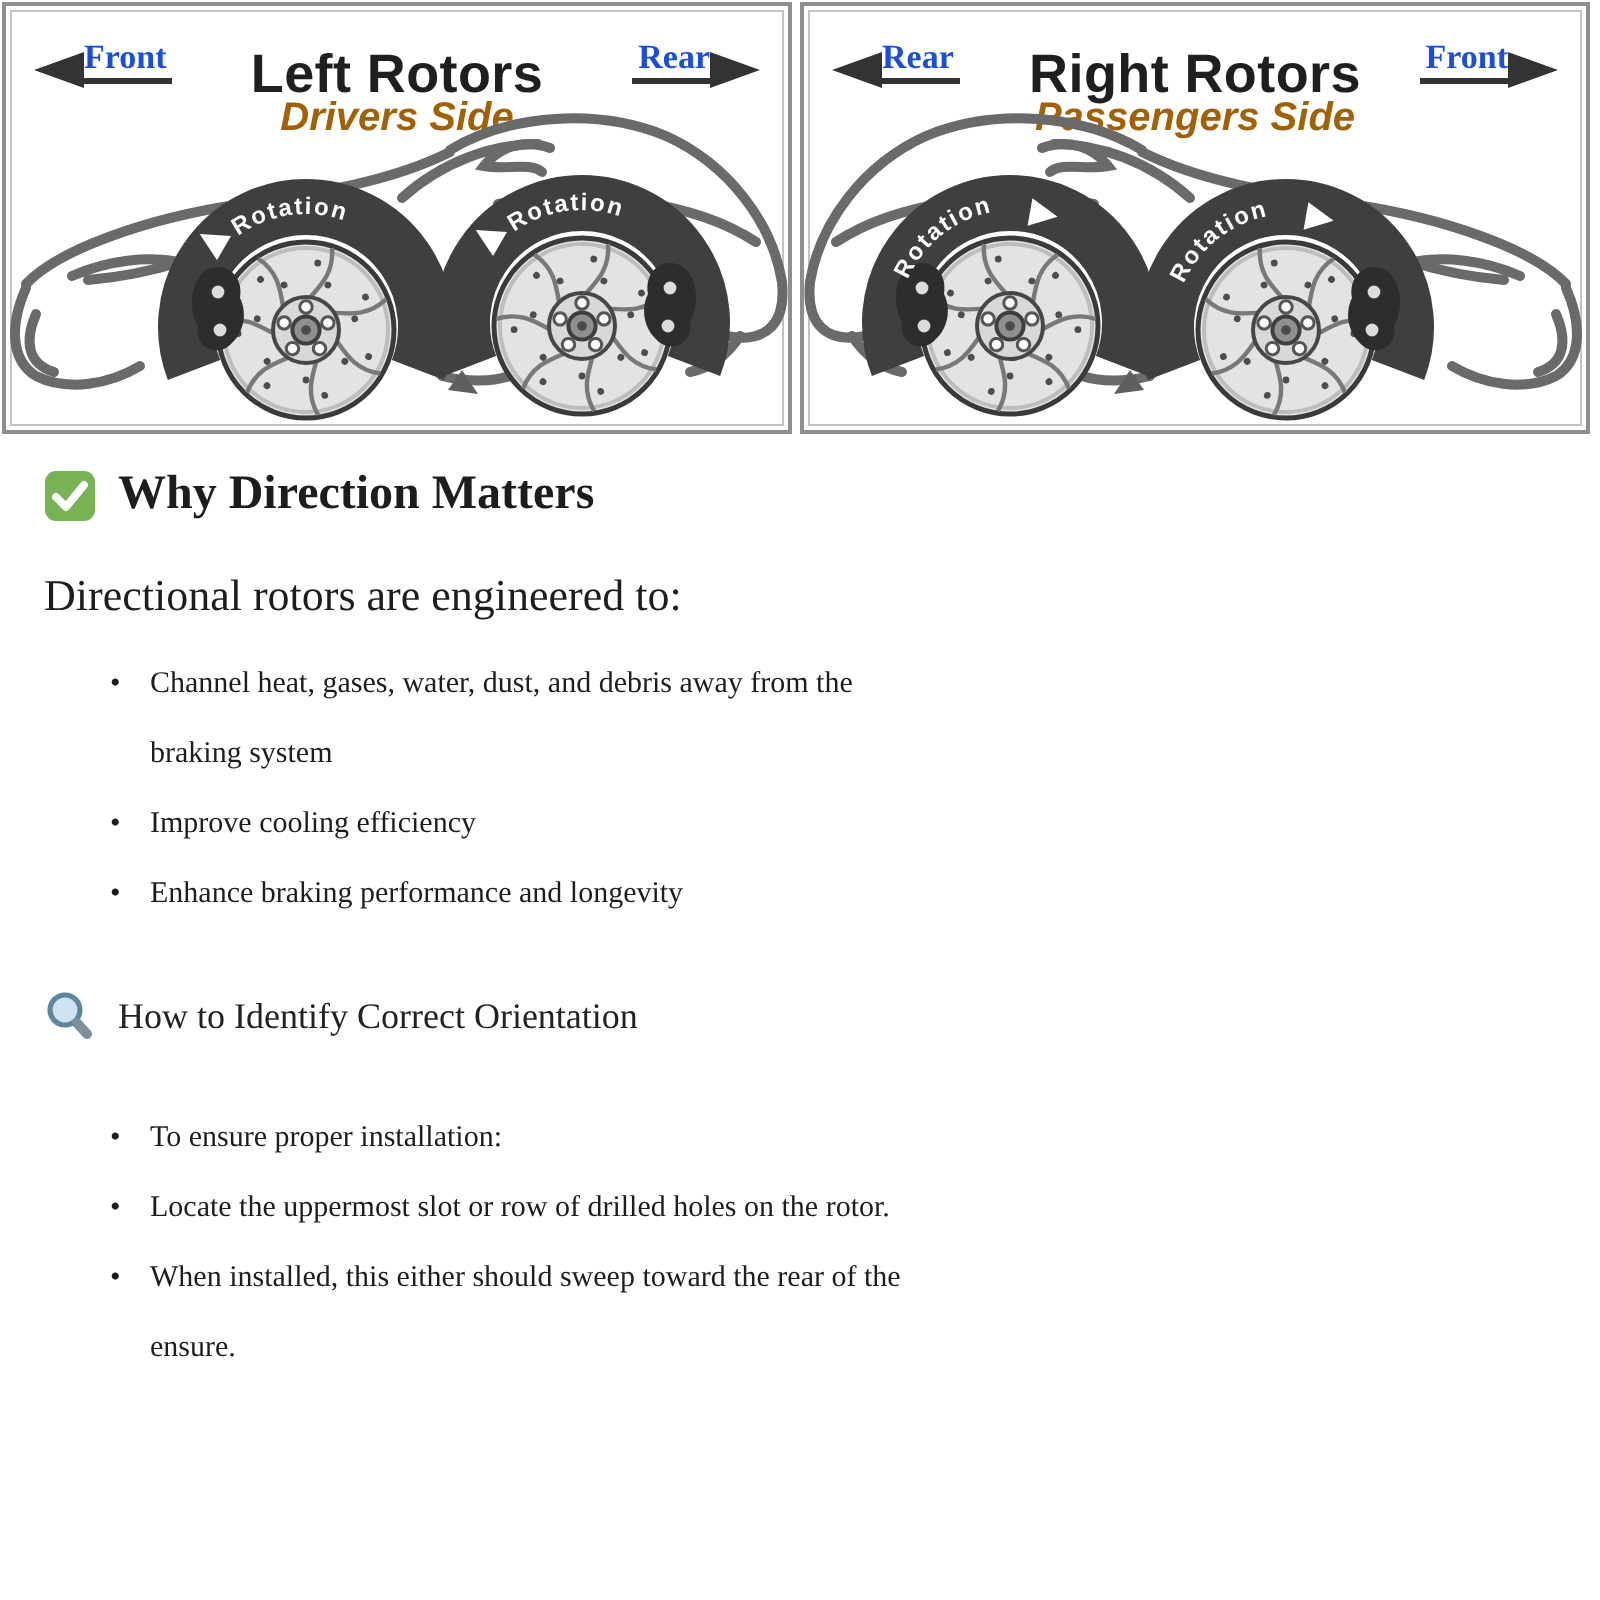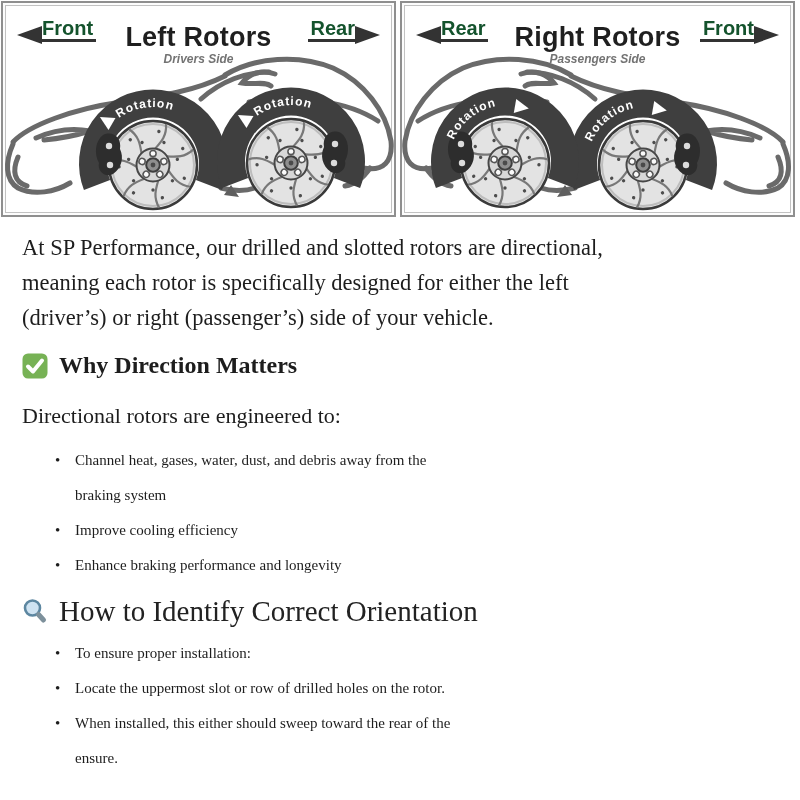--- a/index.html
+++ b/index.html
@@ -8,39 +8,39 @@
 
   
   .diagram{display:flex;gap:4px;padding:1px 1px 0 1px;}
   .panel{position:relative;width:395px;height:216px;background:#fff;box-sizing:border-box;
          border:2px solid #8f8f8f;
          box-shadow:inset 0 0 0 2px #fdfdfd, inset 0 0 0 3px #c2c2c2;}
   .panel-header{position:absolute;top:8px;left:0;right:0;height:52px;}
   .panel-titles{position:absolute;left:50%;transform:translateX(-50%);top:0;text-align:center;
                 font-family:"Liberation Sans","DejaVu Sans",sans-serif;white-space:nowrap;}
   .panel-title{font-size:27px;font-weight:bold;color:#1f1f1f;letter-spacing:.2px;line-height:28px;margin-top:12px;}
-  .panel-subtitle{font-size:12px;font-weight:bold;font-style:italic;color:#737373;line-height:17px;}
+  .panel-subtitle{font-size:20px;font-weight:bold;font-style:italic;color:#a16207;line-height:17px;}
   .dir{position:absolute;top:8px;display:flex;align-items:flex-start;
        font-family:"Liberation Sans","DejaVu Sans",sans-serif;}
   .dir-left{left:14px;}  .dir-right{right:14px;}
-  .dir-label{font-size:20px;font-weight:bold;color:#14532d;border-bottom:3.5px solid #333;
-             padding:0 3px 1px;line-height:19px;}
+  .dir-label{font-size:17px;font-weight:bold;color:#1d4ed8;border-bottom:3.5px solid #333;
+             padding:0 3px 1px;line-height:19px;font-family:Liberation Serif, serif;}
   .tri{width:0;height:0;border-top:9px solid transparent;border-bottom:9px solid transparent;}
   .tri-left{border-right:25px solid #333;margin-right:-3px;transform:translateY(7px);}
   .tri-right{border-left:25px solid #333;margin-left:-3px;transform:translateY(7px);}
   .car-svg{position:absolute;left:0;top:42px;width:391px;height:170px;}
   .rot-text{font-family:"Liberation Sans","DejaVu Sans",sans-serif;font-size:12px;font-weight:bold;
             fill:#ffffff;letter-spacing:1px;}
 
   
   .article{padding:0 22px;}
   .intro{margin-top:13px;font-size:22.5px;line-height:35px;}
   .h-row{display:flex;align-items:center;gap:11px;}
   .h-check{margin-top:15px;font-size:24px;font-weight:bold;line-height:31px;}
-  .h-mag{margin-top:13px;font-size:29px;font-weight:normal;line-height:31px;color:#222;}
+  .h-mag{margin-top:28px;font-size:18px;font-weight:normal;line-height:31px;color:#222;}
   .lead{margin-top:17px;font-size:22px;line-height:35px;}
   ul.blist{margin:10px 0 0;padding:0 0 0 35px;list-style:none;}
   ul.blist li{position:relative;padding-left:18px;font-size:15px;line-height:35px;}
   ul.blist li::before{content:"\2022";position:absolute;left:-2px;top:0;}
   .icon-box{flex:0 0 auto;display:inline-flex;}
 </style>
 </head>
 <body>
 
 <svg width="0" height="0" style="position:absolute" aria-hidden="true">
@@ -169,25 +169,20 @@
         <polygon points="0,-7 14,0 0,7" fill="#fff" transform="translate(113,61) rotate(10)"></polygon>
         <path id="rot-r2" d="M 185,120 A 58,58 0 0 1 301,120" fill="none"></path>
         <text class="rot-text"><textPath href="#rot-r2" startOffset="13%">Rotation</textPath></text>
         <polygon points="0,-7 14,0 0,7" fill="#fff" transform="translate(251,63) rotate(10)"></polygon>
       </svg>
     </section>
   </div>
 
   <div class="article">
 
-    <div class="intro">
-      <div>At SP Performance, our drilled and slotted rotors are directional,</div>
-      <div>meaning each rotor is specifically designed for either the left</div>
-      <div>(driver’s) or right (passenger’s) side of your vehicle.</div>
-    </div>
 
     <div class="h-row h-check">
       <span class="icon-box">
         <svg width="26" height="26" viewBox="0 0 26 26">
           <rect x="0.5" y="0.5" width="25" height="25" rx="5.5" fill="#77b255"></rect>
           <path d="M 6,13.5 L 11,18.5 L 20,7.5" fill="none" stroke="#fff" stroke-width="4" stroke-linecap="round" stroke-linejoin="round"></path>
         </svg>
       </span>
       <span>Why Direction Matters</span>
     </div>
@@ -210,21 +205,21 @@
     <div class="h-row h-mag">
       <span class="icon-box">
         <svg width="26" height="27" viewBox="0 0 26 27">
           <circle cx="10.5" cy="10" r="7.5" fill="#cfe3f2" stroke="#5d87a1" stroke-width="2.6"></circle>
           <line x1="16.5" y1="16.5" x2="21.5" y2="22" stroke="#7d909b" stroke-width="5" stroke-linecap="round"></line>
         </svg>
       </span>
       <span>How to Identify Correct Orientation</span>
     </div>
 
-    <ul class="blist" style="margin-top:9px">
+    <ul class="blist" style="margin-top:28px">
       <li>
         <div>To ensure proper installation:</div>
       </li>
       <li>
         <div>Locate the uppermost slot or row of drilled holes on the rotor.</div>
       </li>
       <li>
         <div>When installed, this either should sweep toward the rear of the</div>
         <div>ensure.</div>
       </li>

